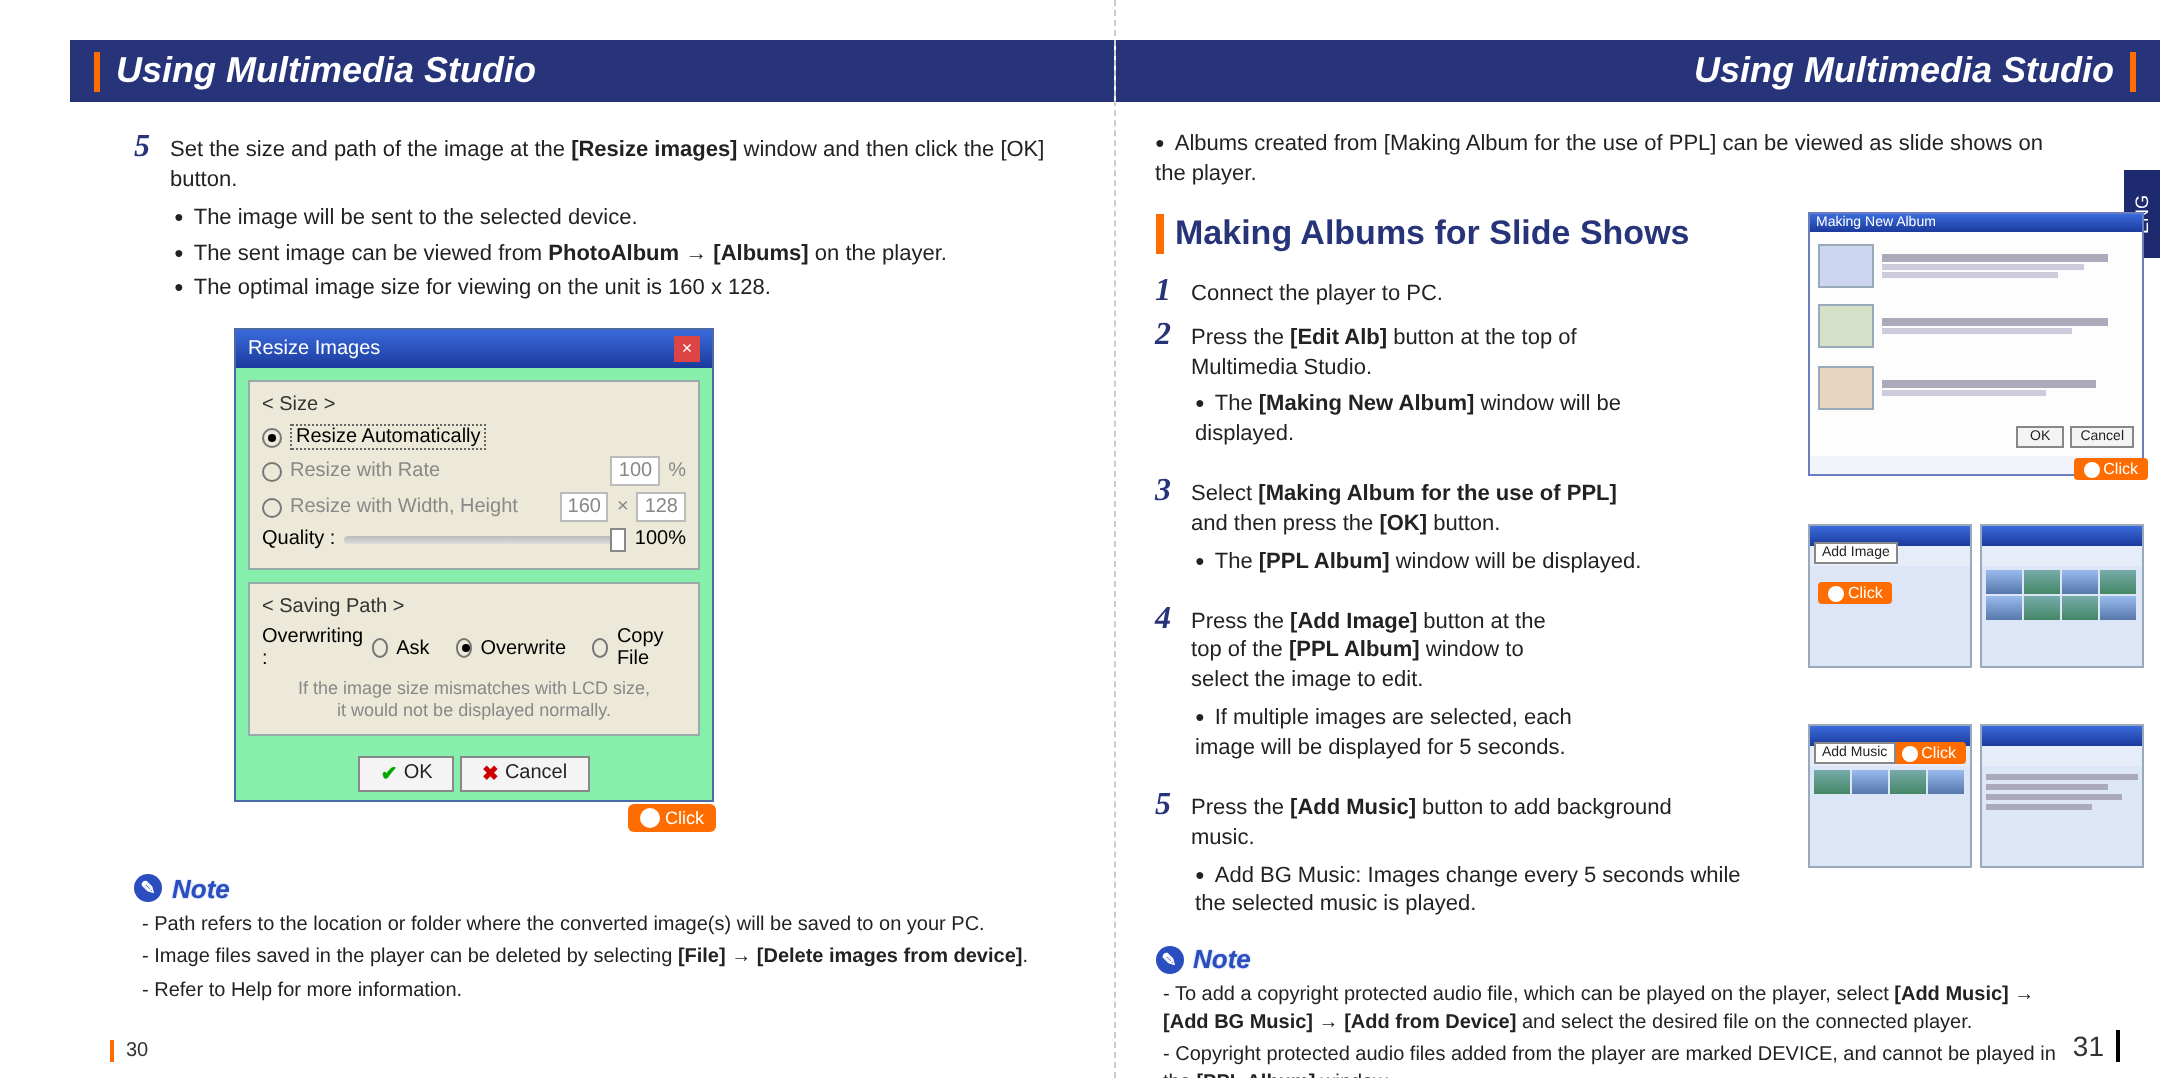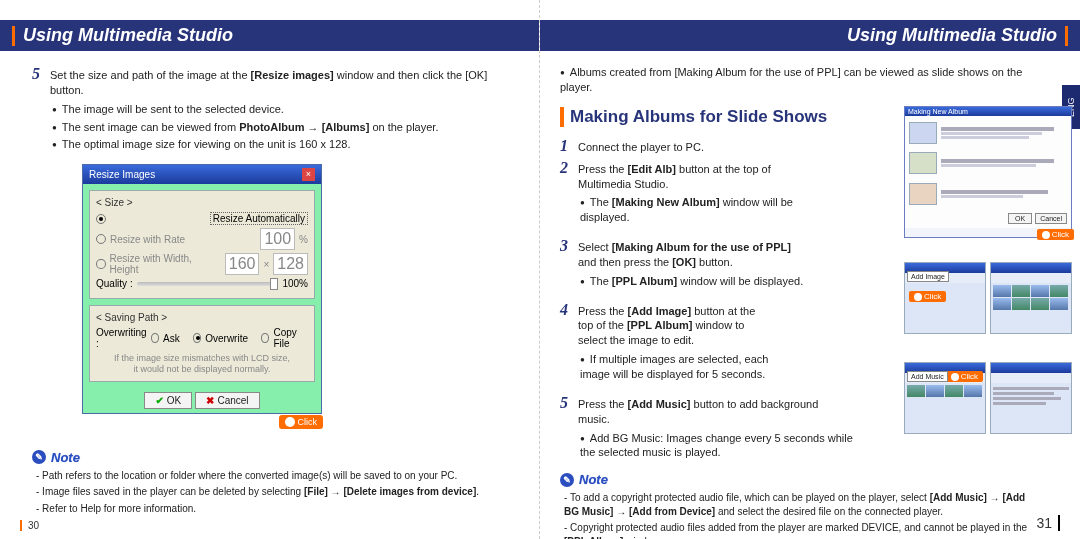--- a/index.html
+++ b/index.html
@@ -1,17 +1,17 @@
 <!DOCTYPE html>
 <html><head>
 <meta charset="utf-8">
 <style>
   * { box-sizing: border-box; margin: 0; padding: 0; }
   body { font-family: Arial, Helvetica, sans-serif; font-size: 11px; color: #222; width: 1080px; height: 539px; background: #fff; position: relative; }
-  .pages { display: flex; width: 100%; height: 100%; }
+  .pages { display: flex; width: 100%; height: 100%; padding-left: 35px; }
   .page { width: 540px; height: 539px; padding: 0; position: relative; }
   .page-left { border-right: 1px dashed #ccc; }
 
   .header-bar { background: #28347a; color: #fff; padding: 5px 12px; margin: 20px 0 14px 0; display: flex; align-items: center; }
   .header-bar .accent { width: 3px; height: 20px; background: #ff6c00; margin-right: 8px; }
   .header-title { font-size: 18px; font-weight: bold; font-style: italic; }
   .header-right { justify-content: flex-end; background: #28347a; }
   .header-right .accent { margin-left: 8px; margin-right: 0; }
 
   .content { padding: 0 20px 0 32px; }
@@ -42,24 +42,24 @@
 
   .eng-tab { position: absolute; right: 0; top: 85px; width: 18px; height: 44px; background: #1e2a70; color: #fff; font-size: 9px; display: flex; align-items: center; justify-content: center; writing-mode: vertical-rl; transform: rotate(180deg); }
 
   
   .dlg { width: 240px; border: 1px solid #4a6aa8; background: #86efac; font-size: 10px; margin-left: 50px; margin-top: 6px; position: relative; }
   .dlg-title { background: linear-gradient(#3a6bdc,#1b3a9c); color: #fff; padding: 3px 6px; font-size: 10px; display: flex; justify-content: space-between; align-items: center; }
   .dlg-close { width: 13px; height: 13px; background: #d44; color: #fff; font-size: 9px; text-align: center; line-height: 13px; }
   .fieldset { border: 1px solid #9aa; margin: 6px; padding: 6px; background: #ece9d8; }
   .legend { font-size: 10px; color: #333; margin-bottom: 4px; display:block; }
   .row { margin: 3px 0; display: flex; align-items: center; gap: 4px; font-size: 10px; color: #888; }
-  .row.sel { color: #000; justify-content: space-between; }
+  .row.sel { color: #000; }
   .radio { width: 10px; height: 10px; border-radius: 50%; border: 1px solid #777; display: inline-block; position: relative; }
   .radio.on::after { content:""; position:absolute; left:2px; top:2px; width:4px; height:4px; background:#000; border-radius:50%; }
-  .inp { border: 1px solid #bbb; background: #fff; color: #888; padding: 1px 3px; font-size: 16px; }
+  .inp { border: 1px solid #bbb; background: #fff; color: #888; padding: 1px 3px; font-size: 10px; }
   .slider { flex:1; height:4px; background: linear-gradient(#bbb,#ddd); position: relative; border-radius: 2px; }
   .slider .knob { position:absolute; right:0; top:-4px; width:8px; height:12px; background:#fff; border:1px solid #888; }
   .btnrow { text-align:center; padding: 4px; }
   .wbtn { display:inline-flex; align-items:center; gap:3px; border:1px solid #888; background:#f4f4f4; padding:2px 10px; font-size:10px; }
   .greenchk { color: #0a0; font-weight: bold; }
   .redx { color: #c00; font-weight: bold; }
   .greyhint { color: #888; font-size: 9px; text-align: center; margin-top: 4px; line-height: 1.2; }
   .click-badge { position:absolute; bottom:-16px; right:-2px; background:#ff6c00; color:#fff; font-size:9px; padding:2px 6px; border-radius:3px; display:flex; align-items:center; gap:3px; }
   .click-badge::before { content:""; width:10px; height:10px; background:#fff; border-radius:50%; }
 

